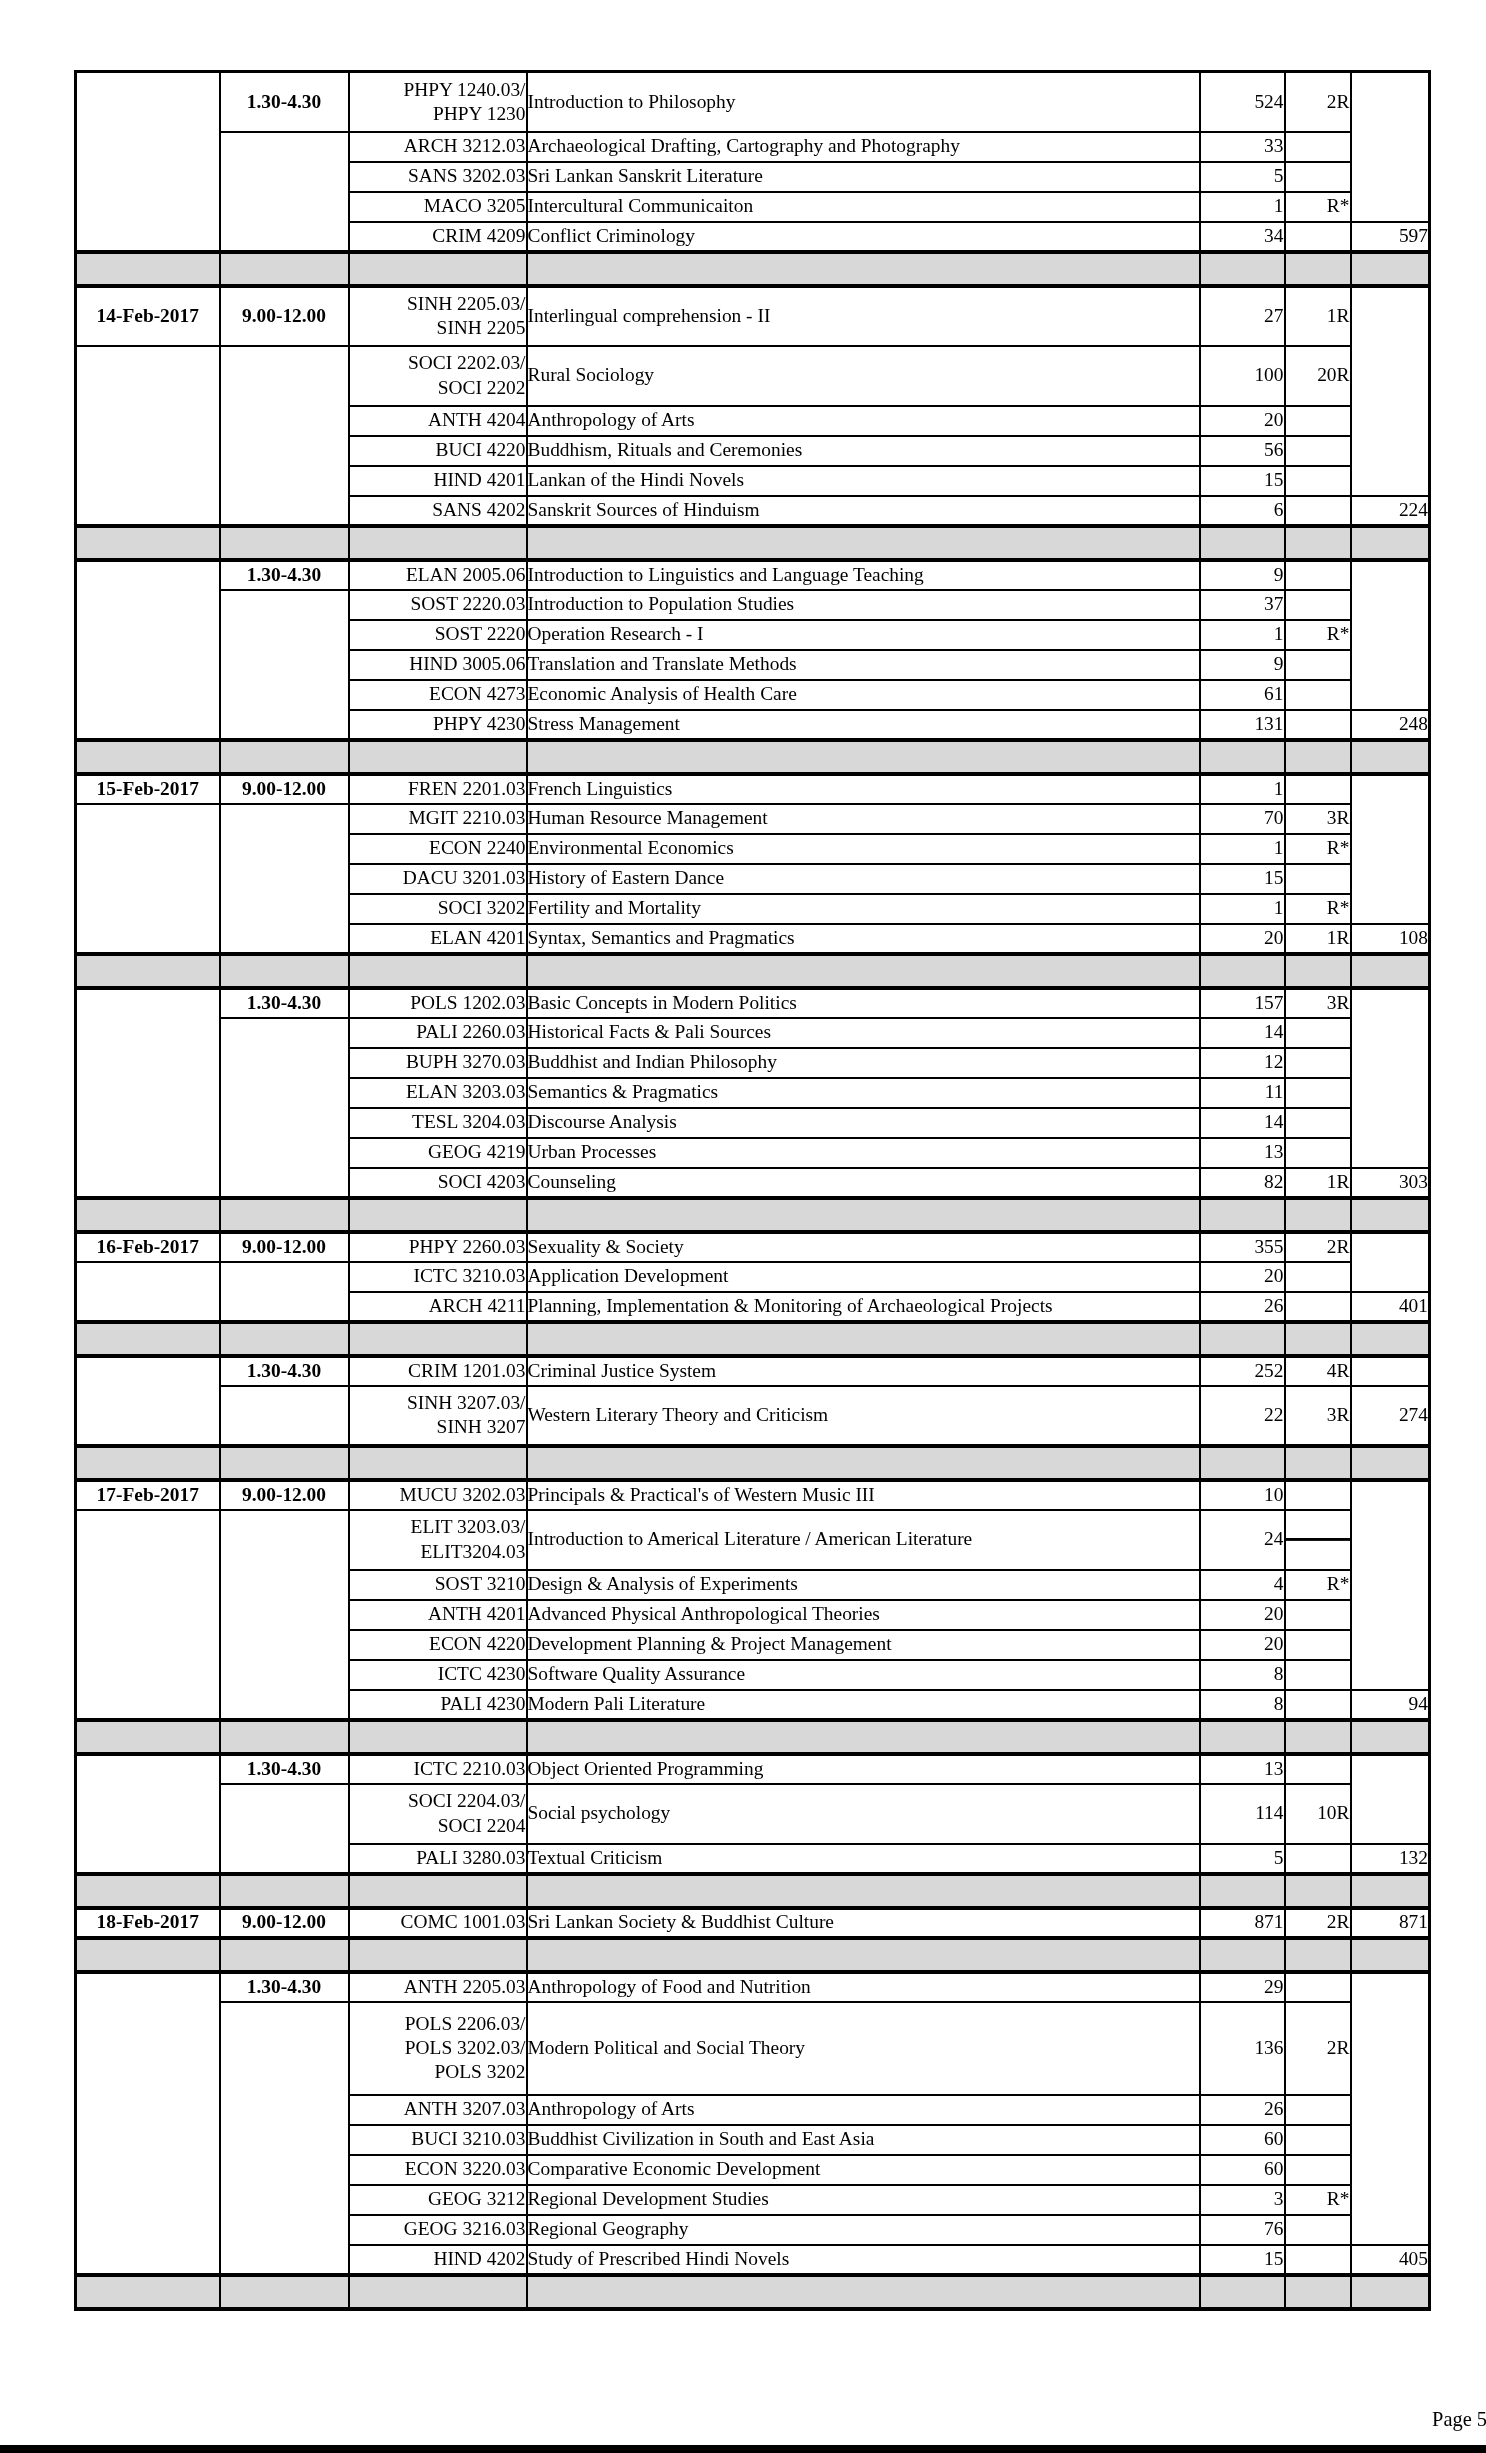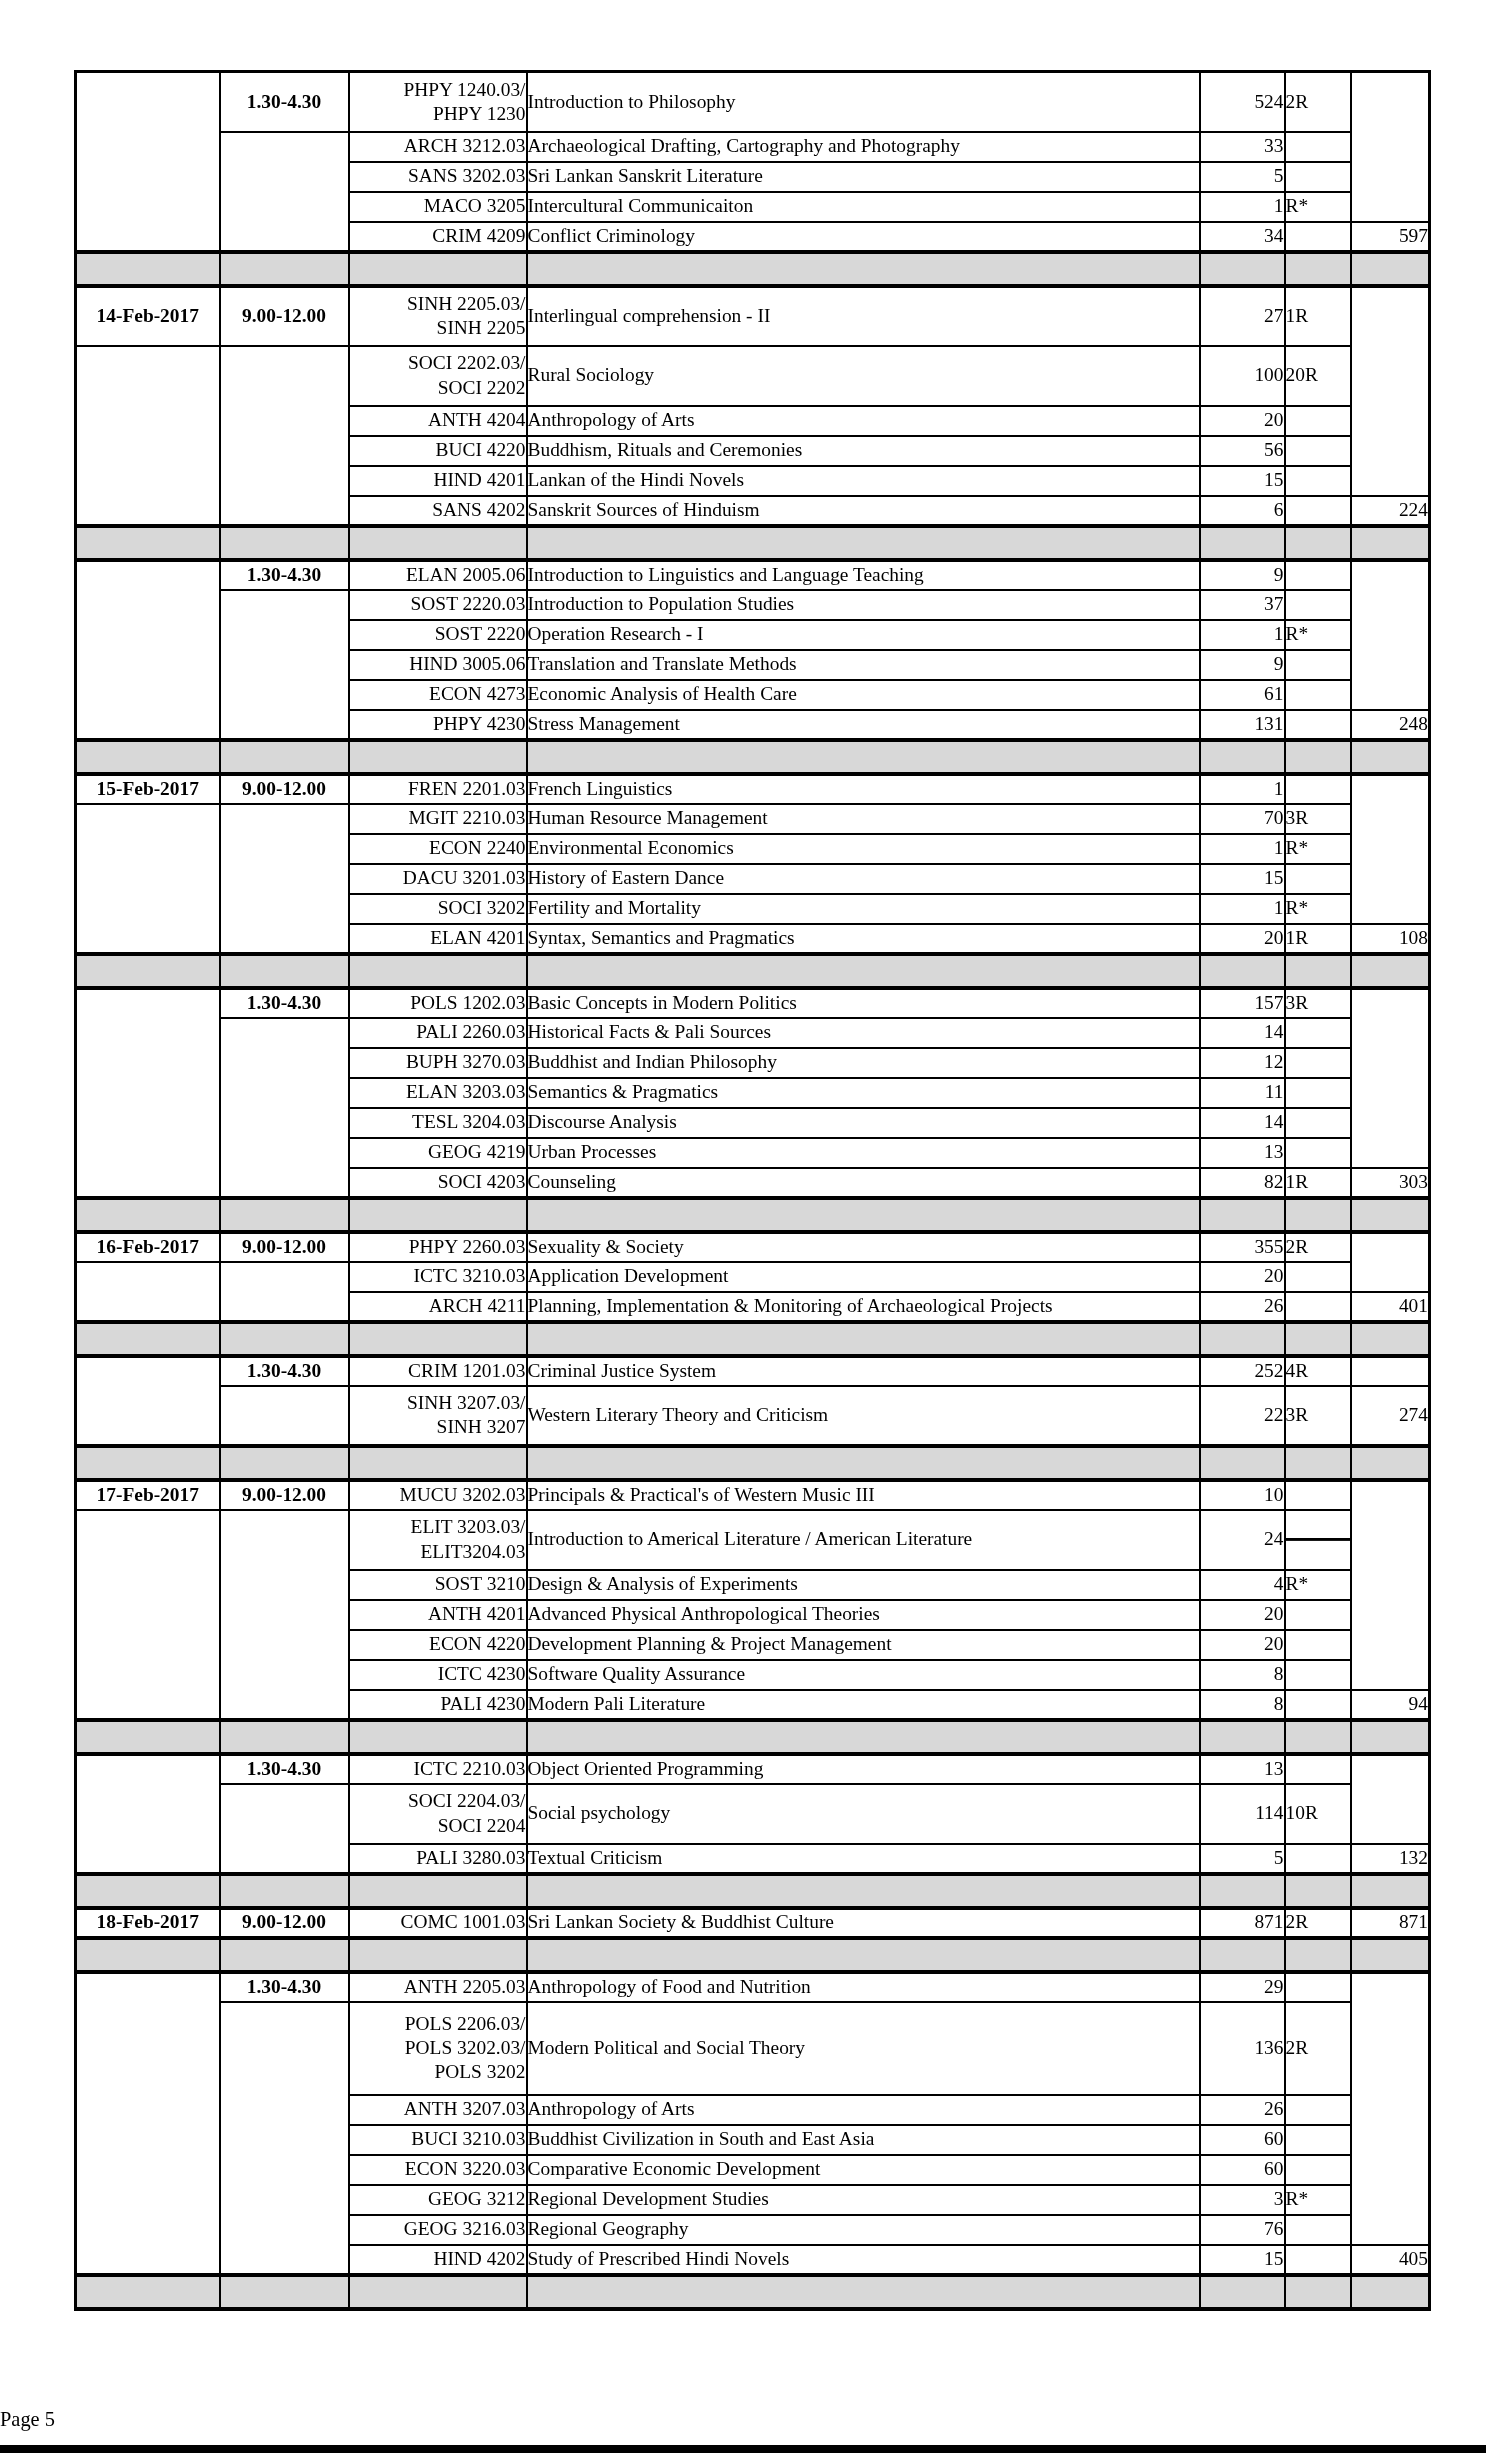--- a/index.html
+++ b/index.html
@@ -19,38 +19,38 @@
     border:2.9px solid #000;
     font-size:19.4px;line-height:1.25;
     vertical-align:middle;
     padding:0;overflow:hidden;
   }
   td.c-date{text-align:center;font-weight:bold;}
   td.c-time{text-align:center;font-weight:bold;}
   td.c-code{text-align:right;padding-left:4.9px;white-space:pre-line;}
   td.c-title{text-align:left;padding-left:4.9px;}
   td.c-count{text-align:right;padding-right:3.9px;}
-  td.c-r{text-align:left;padding-left:2.9px;}
+  td.c-r{text-align:right;padding-left:2.9px;}
   td.c-total{text-align:right;padding-right:4.9px;}
   td.vb{vertical-align:bottom;padding-bottom:2.9px;}
   td.rsplit{
     background-image:linear-gradient(#000,#000);
     background-size:100% 2.9px;background-position:center;background-repeat:no-repeat;
   }
   tr.h1{height:30px;}
   tr.h2{height:60px;}
   tr.h3{height:93px;}
   tr.spacer{height:34px;}
   tr.spacer td{
     background:#d8d8d8;
     border-top-width:4.9px;border-bottom-width:4.9px;
   }
   .footer{
     position:absolute;left:0;top:2408px;width:100%;
-    text-align:left;font-size:20.4px;
+    text-align:right;font-size:20.4px;
   }
   .bottom-bar{
     position:absolute;left:0;bottom:0;width:100%;height:7.8px;background:#000;
   }
 </style>
 </head>
 <body>
 
 <div class="page">
 

